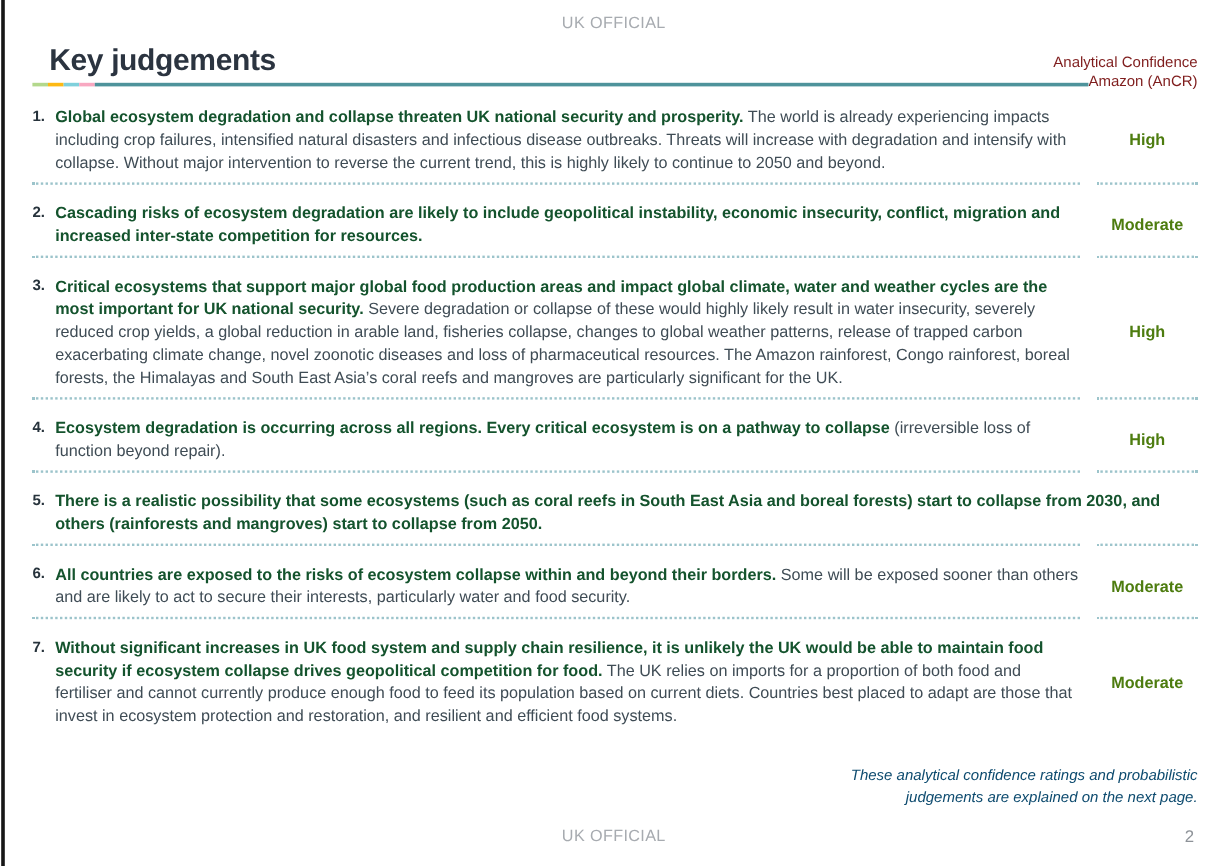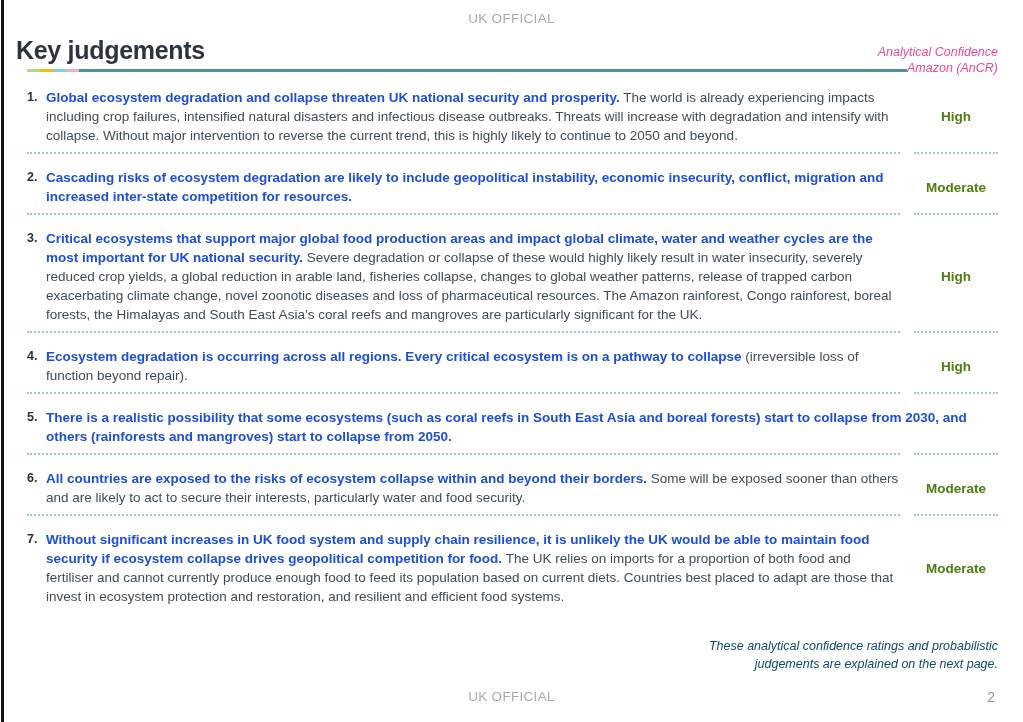--- a/index.html
+++ b/index.html
@@ -25,34 +25,33 @@
   .top-classification {
     position: absolute;
     top: 11px; left: 0; right: 0;
     text-align: center;
     color: #a7abb0;
     font-size: 13.5px;
     letter-spacing: 0.3px;
   }
   .page-title {
     position: absolute;
-    left: 16px; top: 36px;
+    left: 41px; top: 36px;
     font-size: 25px;
     font-weight: 800;
     color: #2b3440;
     letter-spacing: -0.3px;
   }
   .ancr-label {
     position: absolute;
     right: 25px; top: 44px;
     text-align: right;
-    font-style: italic;
     font-size: 12.5px;
     line-height: 16px;
-    color: #ec4899;
+    color: #7f1d1d;
   }
   .divider {
     position: absolute;
     left: 27px; top: 69px;
     right: 116px;
     height: 3px;
     display: flex;
   }
   .divider .seg { width: 13px; height: 3px; }
   .seg-green  { background: var(--segment-green); }
@@ -75,21 +74,21 @@
     font-weight: bold;
     color: #27333c;
     line-height: 19px;
   }
   .item-text {
     flex: 1;
     font-size: 13.5px;
     line-height: 19px;
     color: #3f4c55;
   }
-  .item-text .lead { font-weight: bold; color: #1d4ed8; }
+  .item-text .lead { font-weight: bold; color: #14532d; }
   .item-rating {
     flex: none;
     width: 84px;
     display: flex;
     align-items: center;
     justify-content: center;
     text-align: center;
     font-size: 13.5px;
     font-weight: bold;
     color: #4d7c0f;

